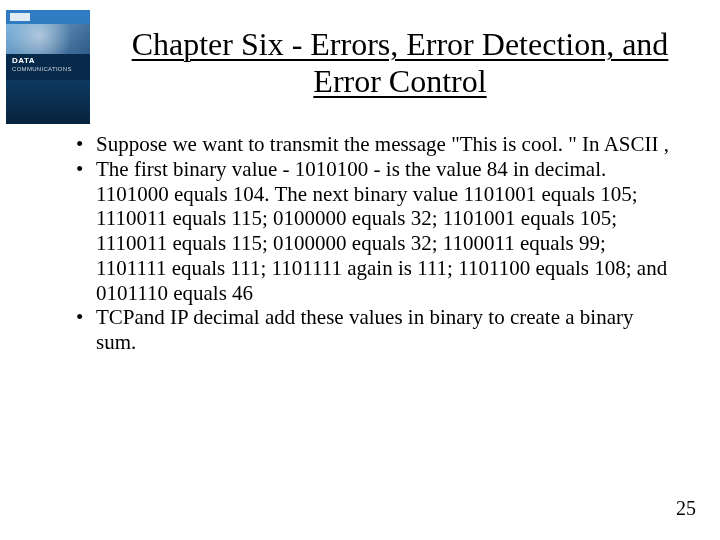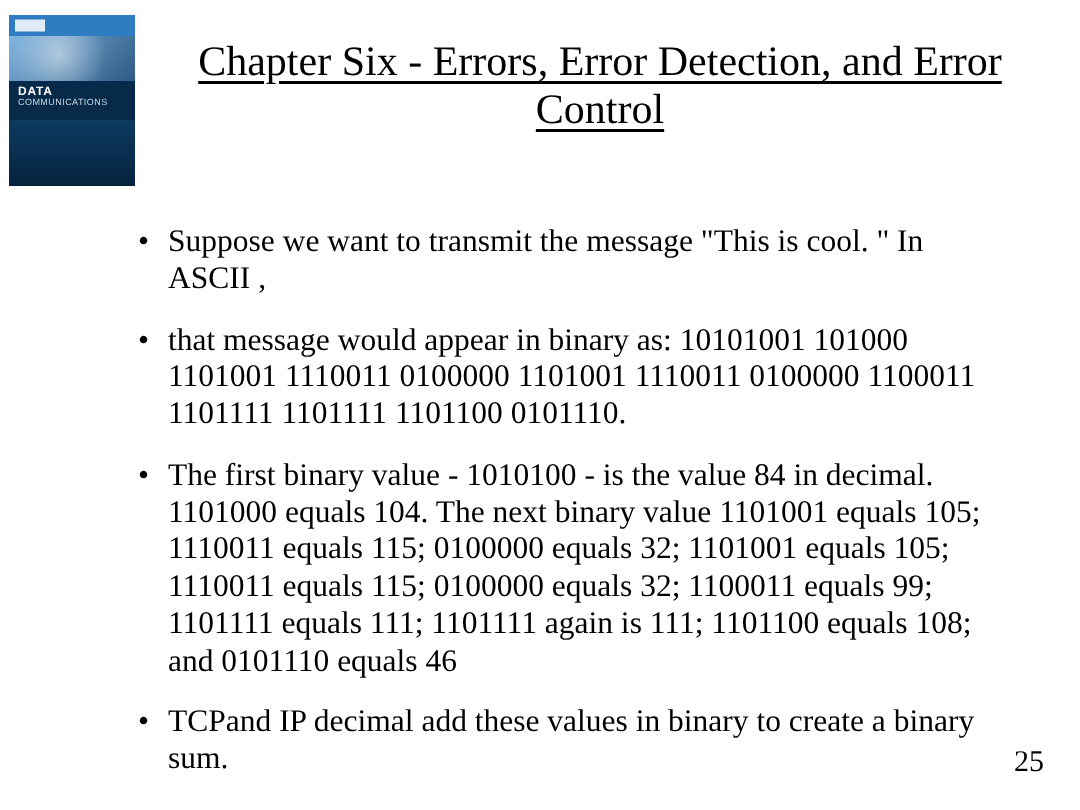--- a/index.html
+++ b/index.html
@@ -80,21 +80,21 @@
     top: 70px; left: 0;
     width: 100%; height: 44px;
     background: linear-gradient(180deg, #0d3a60, #06233e);
   }
   .title {
     position: absolute;
     top: 26px;
     left: 120px;
     right: 40px;
     text-align: center;
-    font-size: 28px;
+    font-size: 32px;
     line-height: 1.15;
     text-decoration: underline;
     text-decoration-thickness: 1.5px;
     text-underline-offset: 4px;
   }
   .body {
     position: absolute;
     top: 132px;
     left: 72px;
     right: 46px;
@@ -102,21 +102,21 @@
   ul.bullets {
     margin: 0;
     padding: 0;
     list-style: none;
   }
   ul.bullets > li {
     position: relative;
     padding-left: 24px;
     font-size: 21px;
     line-height: 1.18;
-    margin: 16px;
+    margin: 0;
   }
   ul.bullets > li::before {
     content: "•";
     position: absolute;
     left: 4px;
     top: 0;
     font-size: 21px;
   }
   .pagenum {
     position: absolute;
@@ -138,20 +138,19 @@
       <div class="t2">COMMUNICATIONS</div>
     </div>
     <div class="book-bot"></div>
   </div>
 
   <div class="title">Chapter Six - Errors, Error Detection, and Error Control</div>
 
   <div class="body">
     <ul class="bullets">
       <li>Suppose we want to transmit the message "This is cool. " In ASCII ,</li>
-      <li>that message would appear in binary as: 10101001 101000 1101001 1110011 0100000 1101001 1110011 0100000 1100011 1101111 1101111 1101100 0101110.</li>
       <li>The first binary value - 1010100 - is the value 84 in decimal. 1101000 equals 104. The next binary value 1101001 equals 105; 1110011 equals 115; 0100000 equals 32; 1101001 equals 105; 1110011 equals 115; 0100000 equals 32; 1100011 equals 99; 1101111 equals 111; 1101111 again is 111; 1101100 equals 108; and 0101110 equals 46</li>
       <li>TCPand IP decimal add these values in binary to create a binary sum.</li>
     </ul>
   </div>
 
   <div class="pagenum">25</div>
 </div>
 
 </body></html>

